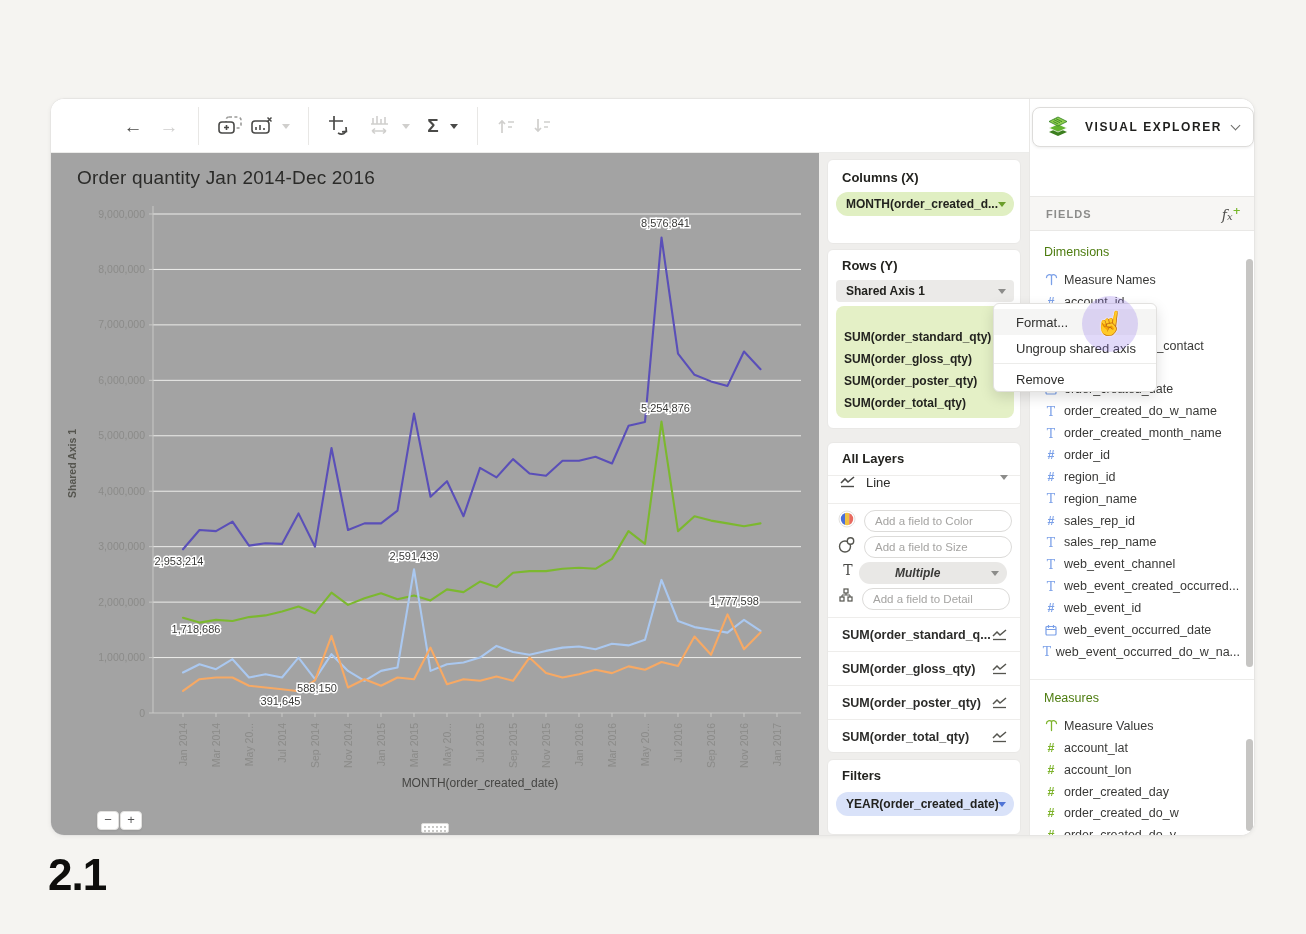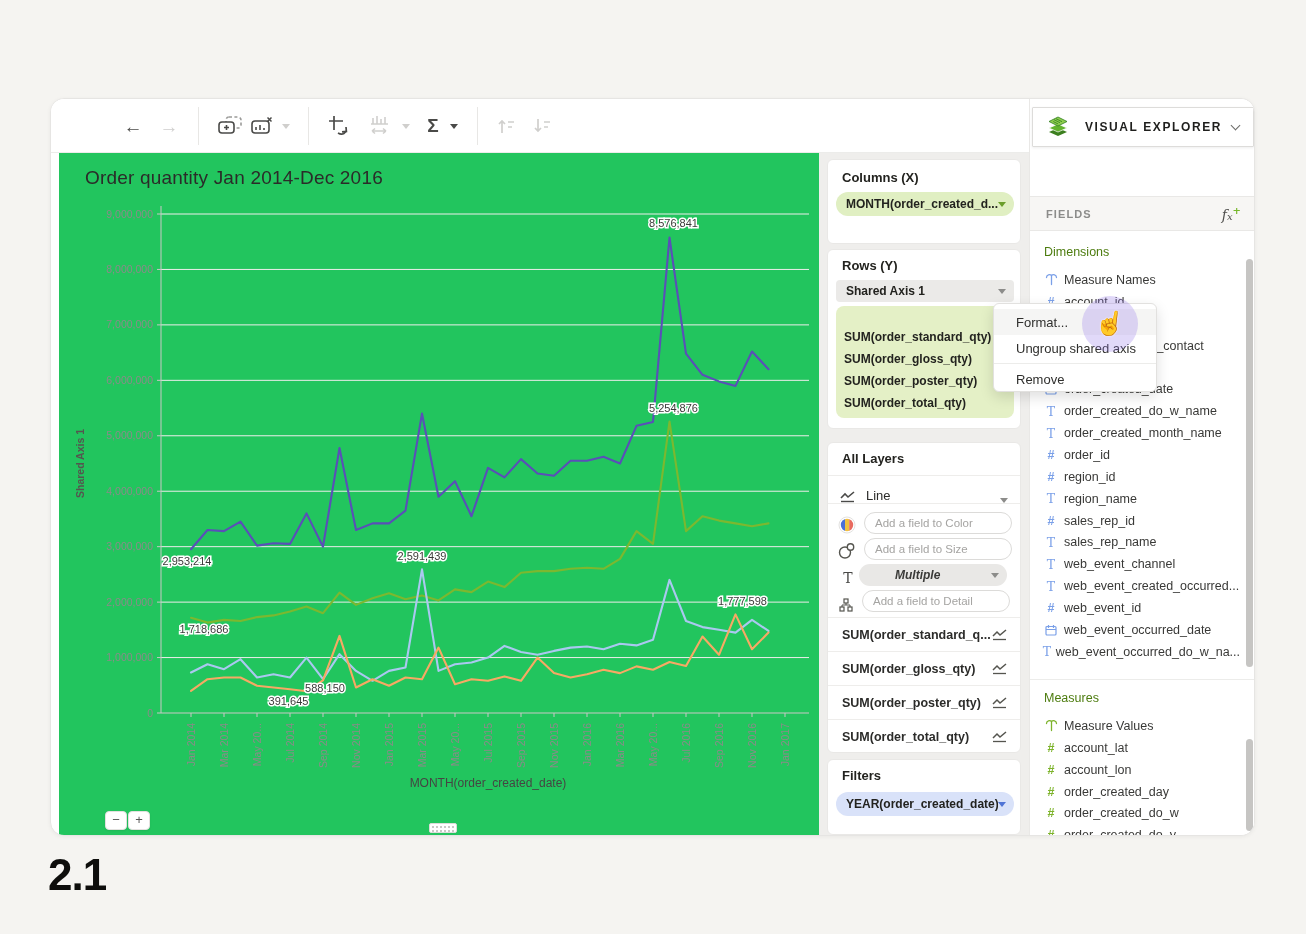--- a/index.html
+++ b/index.html
@@ -15,53 +15,53 @@
   .tbtn.disabled { color:#cfcecd; }
   .tb-divider { position:absolute; top:8px; width:1px; height:38px; background:#e8e7e5; }
   .arrow-glyph { font-size:19px; line-height:1; }
   .caret-tri { width:0; height:0; border-left:4px solid transparent; border-right:4px solid transparent; border-top:5px solid #8c8c8a; display:inline-block; }
   .caret-tri.green { border-top-color:#6a9e2a; }
   .caret-tri.blue { border-top-color:#4f74d6; }
   .caret-tri.dark { border-top-color:#4a4a48; }
   .caret-tri.light { border-top-color:#d0cfcd; }
 
   
-  .chart-col { position:absolute; left:8px; top:54px; width:900px; height:684px; background:#22c55e; }
+  .chart-col { position:absolute; left:0; top:54px; width:900px; height:684px; background:#a3a3a3; }
   .chart-title { position:absolute; left:26px; top:14px; font-size:19px; font-weight:500; color:#2b2b29; letter-spacing:.2px; }
   .zoom-btn { position:absolute; width:22px; height:19px; background:#fff; border:1px solid #e2e1df; border-radius:4px;
               box-shadow:0 1px 2px rgba(0,0,0,.08); color:#555; font-size:13px; line-height:16px; text-align:center; cursor:pointer; }
   .drag-handle { position:absolute; left:370px; top:670px; width:28px; height:10px; border:1px solid #dcdbd9; border-radius:2px;
                  background-color:#fff; background-image:radial-gradient(#c9c9c7 1px, transparent 1.2px); background-size:4px 4px; background-position:1px 1px; }
 
   
   .mid-col { position:absolute; left:768px; top:54px; width:210px; height:684px; background:#efeeec; }
   .panel { position:absolute; left:8px; width:194px; background:#fff; border:1px solid #e9e8e6; border-radius:6px; }
   .panel-title { position:absolute; left:14px; font-size:13px; font-weight:bold; color:#23231f; }
   .pill { position:absolute; display:flex; align-items:center; border-radius:12px; font-size:12px; font-weight:bold; color:#23231f; padding:0 8px 0 10px; cursor:pointer; }
   .pill .lbl { flex:1; overflow:hidden; white-space:nowrap; }
   .pill.green { background:#e0efc2; }
   .pill.blue { background:#d9e2f9; }
   .pill.grey { background:#ebeae8; border-radius:4px; }
   .green-block { position:absolute; background:#e4f0c6; border-radius:8px; }
   .green-block .row { height:22px; display:flex; align-items:center; padding-left:8px; font-size:12px; font-weight:bold; color:#23231f; white-space:nowrap; }
   .hdiv { position:absolute; left:0; width:100%; height:1px; background:#eeedeb; }
-  .layer-row { position:absolute; left:0; width:100%; display:flex; align-items:flex-end; }
+  .layer-row { position:absolute; left:0; width:100%; display:flex; align-items:flex-start; }
   .shelf-input { width:148px; height:22px; border:1px solid #dcdbd9; border-radius:12px; font-family:"Liberation Sans",sans-serif;
                  font-size:11.5px; color:#3a3a38; padding:0 10px; outline:none; background:#fff; }
   .shelf-input::placeholder { color:#a5a4a2; }
   .mini-pill { width:148px; height:22px; background:#e9e8e6; border-radius:12px; display:flex; align-items:center; padding:0 8px 0 10px; cursor:pointer; }
   .mini-pill .lbl { flex:1; font-size:12px; font-weight:bold; font-style:italic; color:#3a3a38; }
   .sum-row { position:absolute; left:0; width:100%; height:34px; display:flex; align-items:center; padding:0 12px 0 14px; border-top:1px solid #eeedeb; }
   .sum-row .lbl { flex:1; font-size:12.5px; font-weight:bold; color:#2c2c2a; white-space:nowrap; overflow:hidden; }
   .ico { display:inline-flex; align-items:center; justify-content:center; }
   .tserif { font-family:"DejaVu Serif", serif; }
 
   
   .right-col { position:absolute; left:978px; top:0; width:227px; height:738px; background:#fff; border-left:1px solid #e9e8e6; overflow:hidden; }
-  .explorer-btn { position:absolute; left:2px; top:8px; width:222px; height:40px; background:#fff; border:1px solid #dddcda; border-radius:1px;
+  .explorer-btn { position:absolute; left:2px; top:8px; width:222px; height:40px; background:#fff; border:1px solid #dddcda; border-radius:8px;
                   box-shadow:0 1px 3px rgba(0,0,0,.07); display:flex; align-items:center; padding:0 14px; cursor:pointer; }
   .explorer-btn .lbl { flex:1; text-align:center; font-size:12px; font-weight:bold; letter-spacing:1.6px; color:#1f1f1d; }
   .chev { width:7px; height:7px; border-right:1.6px solid #6b6b69; border-bottom:1.6px solid #6b6b69; transform:rotate(45deg); margin-top:-4px; }
   .tabs { position:absolute; left:0; top:54px; width:227px; height:44px; border-bottom:1px solid #e9e8e6; display:flex; }
   .tab { flex:1; display:flex; align-items:center; justify-content:center; font-size:13.5px; color:#5f5f5d; cursor:pointer; position:relative; }
   .tab.active { color:#1d1d1b; font-weight:bold; }
   .tab.active::after { content:""; position:absolute; left:28px; right:28px; bottom:0; height:3px; background:#76b82a; }
   .fields-bar { position:absolute; left:0; top:98px; width:227px; height:34px; background:#f7f6f4; border-bottom:1px solid #e9e8e6;
                 display:flex; align-items:center; padding:0 16px; }
   .fields-bar .lbl { flex:1; font-size:11px; font-weight:bold; letter-spacing:1.1px; color:#8c8c8a; }

